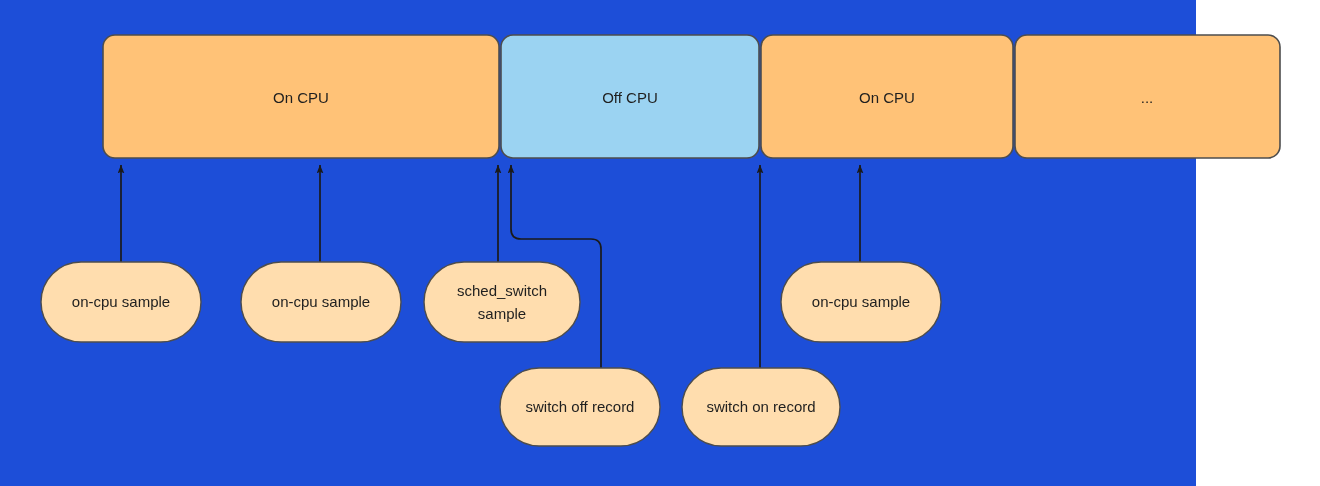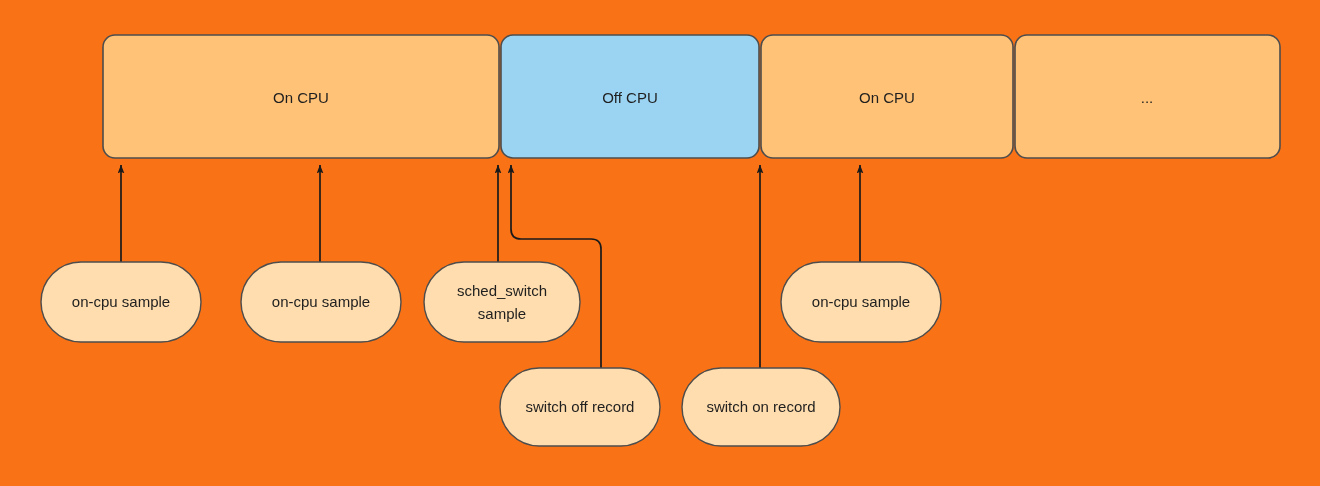--- a/index.html
+++ b/index.html
@@ -8,23 +8,23 @@
     background: #ffffff;
   }
   body {
     width: 1320px;
     height: 486px;
     font-family: "Liberation Sans", sans-serif;
     overflow: hidden;
   }
   #diagram-root {
     position: relative;
-    width: 1320px;
+    width: 1196px;
     height: 486px;
-    background: #f97316;
+    background: #1d4ed8;
   }
   svg.canvas {
     position: absolute;
     top: 0;
     left: 0;
     width: 1320px;
     height: 486px;
     display: block;
   }
   .timeline-label {

